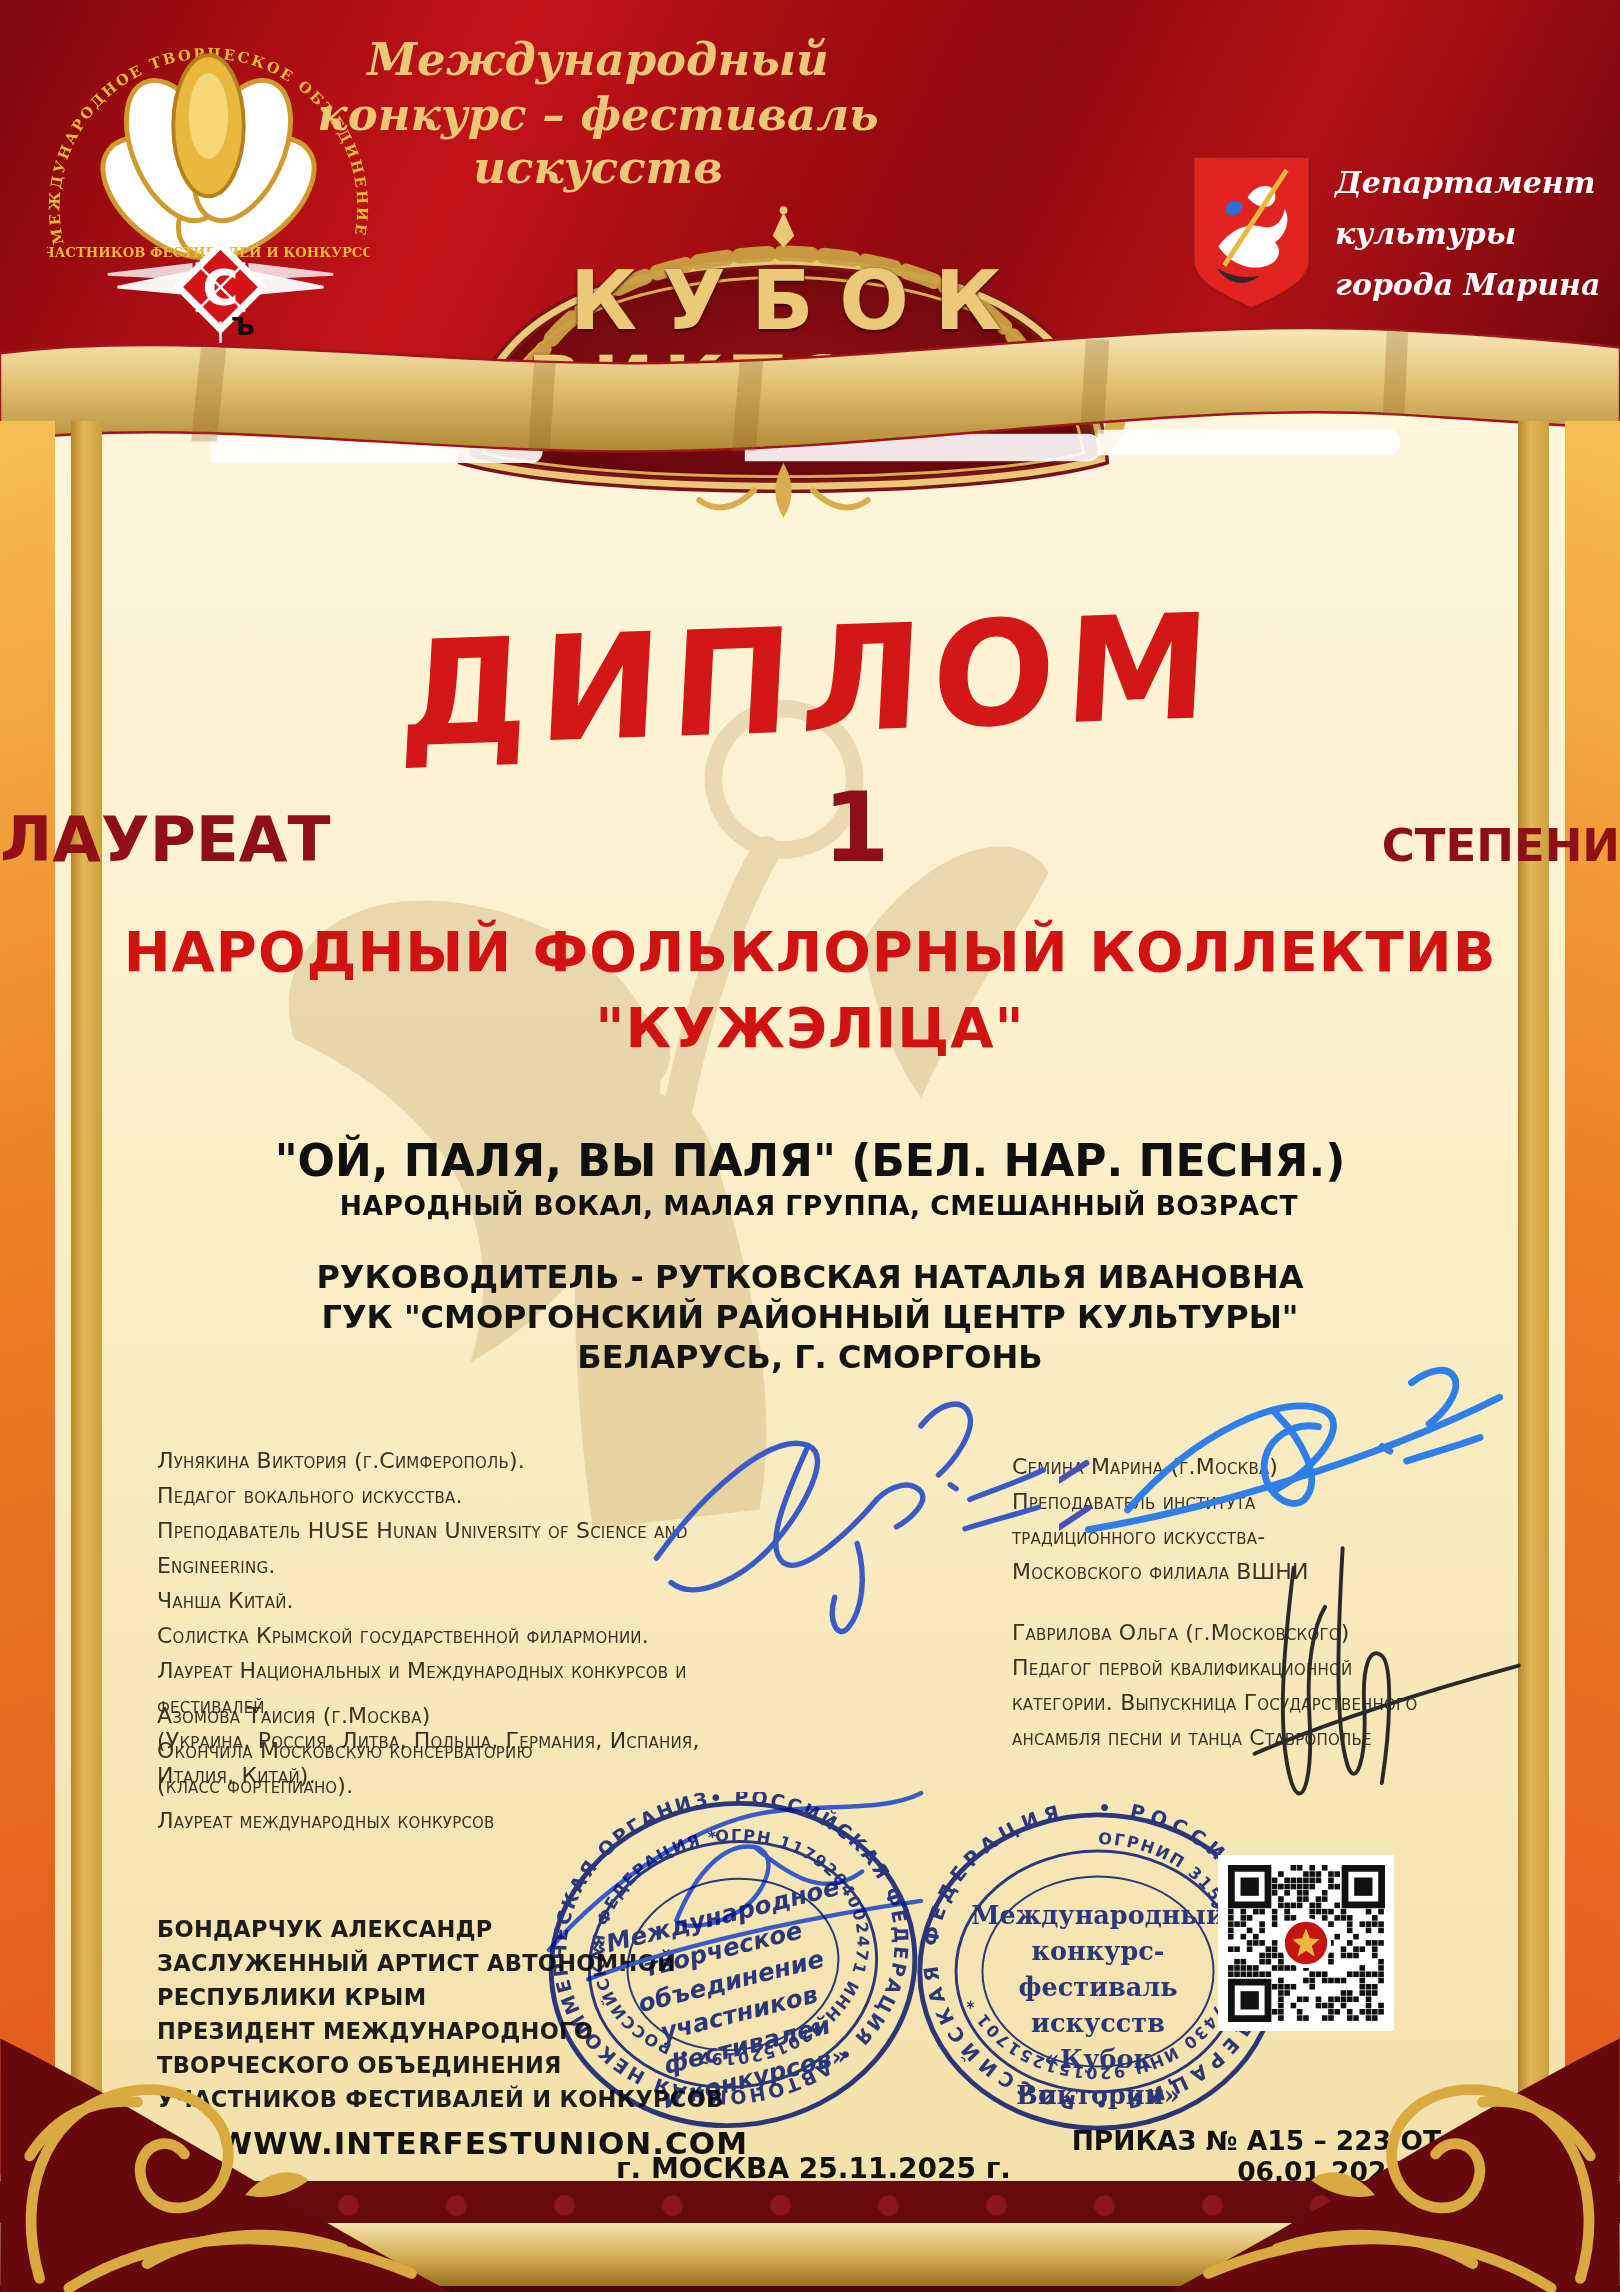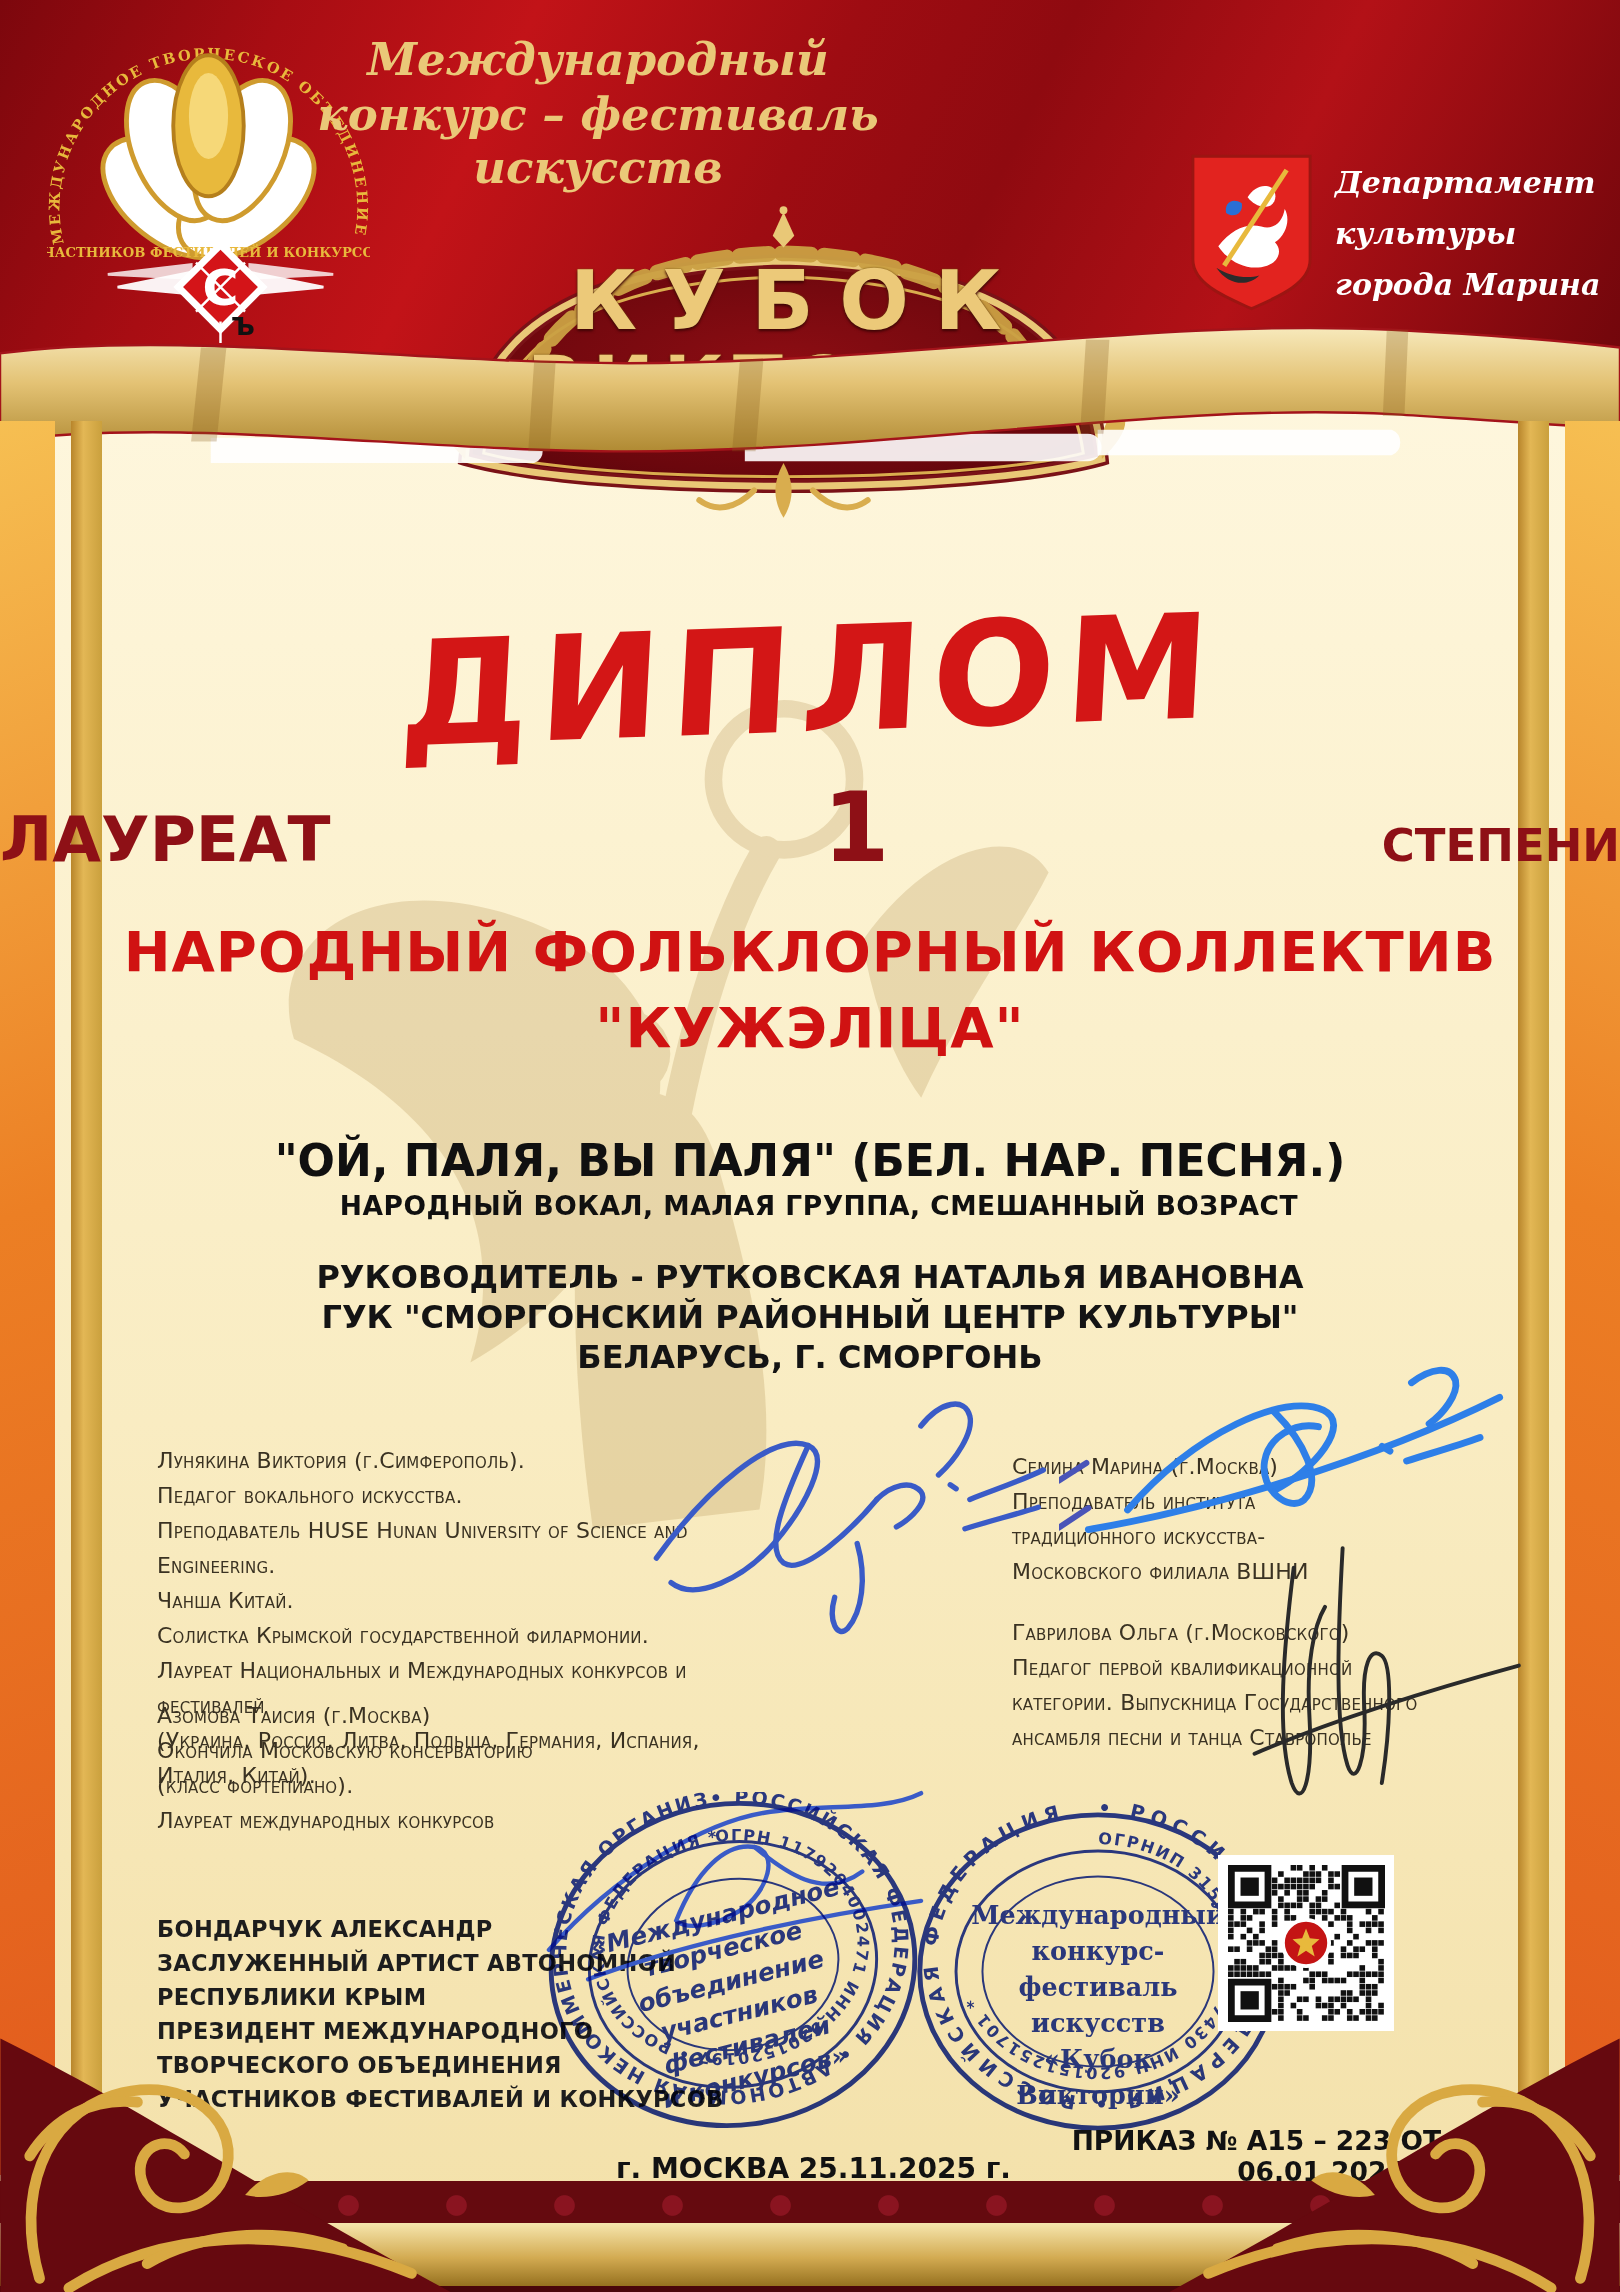--- a/index.html
+++ b/index.html
@@ -521,20 +521,21 @@
         <path d="M118,0 h45 v45 h-45 Z M125,7 v31 h31 v-31 Z" fill-rule="evenodd"></path>
         <rect x="131" y="13" width="19" height="19"></rect>
         <path d="M0,118 h45 v45 h-45 Z M7,125 v31 h31 v-31 Z" fill-rule="evenodd"></path>
         <rect x="13" y="131" width="19" height="19"></rect>
       </g>
       <circle cx="81" cy="81" r="24" fill="#c41414" stroke="#ffffff" stroke-width="4"></circle>
       <path d="M81,66 l4,10 l10,1 l-8,7 l3,11 l-9,-6 l-9,6 l3,-11 l-8,-7 l10,-1 Z" fill="#e8b93c"></path>
     </svg>
   </div>
 
+  <div class="abs footer-txt" style="left:218px;top:2125px;font-size:31px;letter-spacing:1px;">WWW.INTERFESTUNION.COM</div>
   <div class="abs footer-txt ctr" style="left:549px;top:2152px;width:529px;font-size:28px;">г. МОСКВА 25.11.2025 г.</div>
   <div class="abs footer-txt" style="left:980px;top:2125px;width:461px;font-size:26.5px;text-align:right;">ПРИКАЗ № А15 – 223 ОТ 06.01.2025 Г.</div>
 
   <div class="abs bottom-damask" style="left:0;top:2181px;width:1620px;height:112px;"></div>
   <div class="abs" style="left:0;top:2223px;width:1620px;height:63px;background:linear-gradient(#f6e6ae,#d3ab52 55%,#96711f);"></div>
   <div class="abs" style="left:0;top:2286px;width:1620px;height:6.9px;background:#4a060a;"></div>
 
   <svg class="abs" style="left:0;top:1970px;" width="451" height="322" viewBox="0 0 460 329">
     <path d="M0,70 C140,140 260,220 460,329 L0,329 Z" fill="#66090f"></path>
     <g fill="none" stroke="#d9a942" stroke-width="11" stroke-linecap="round">

